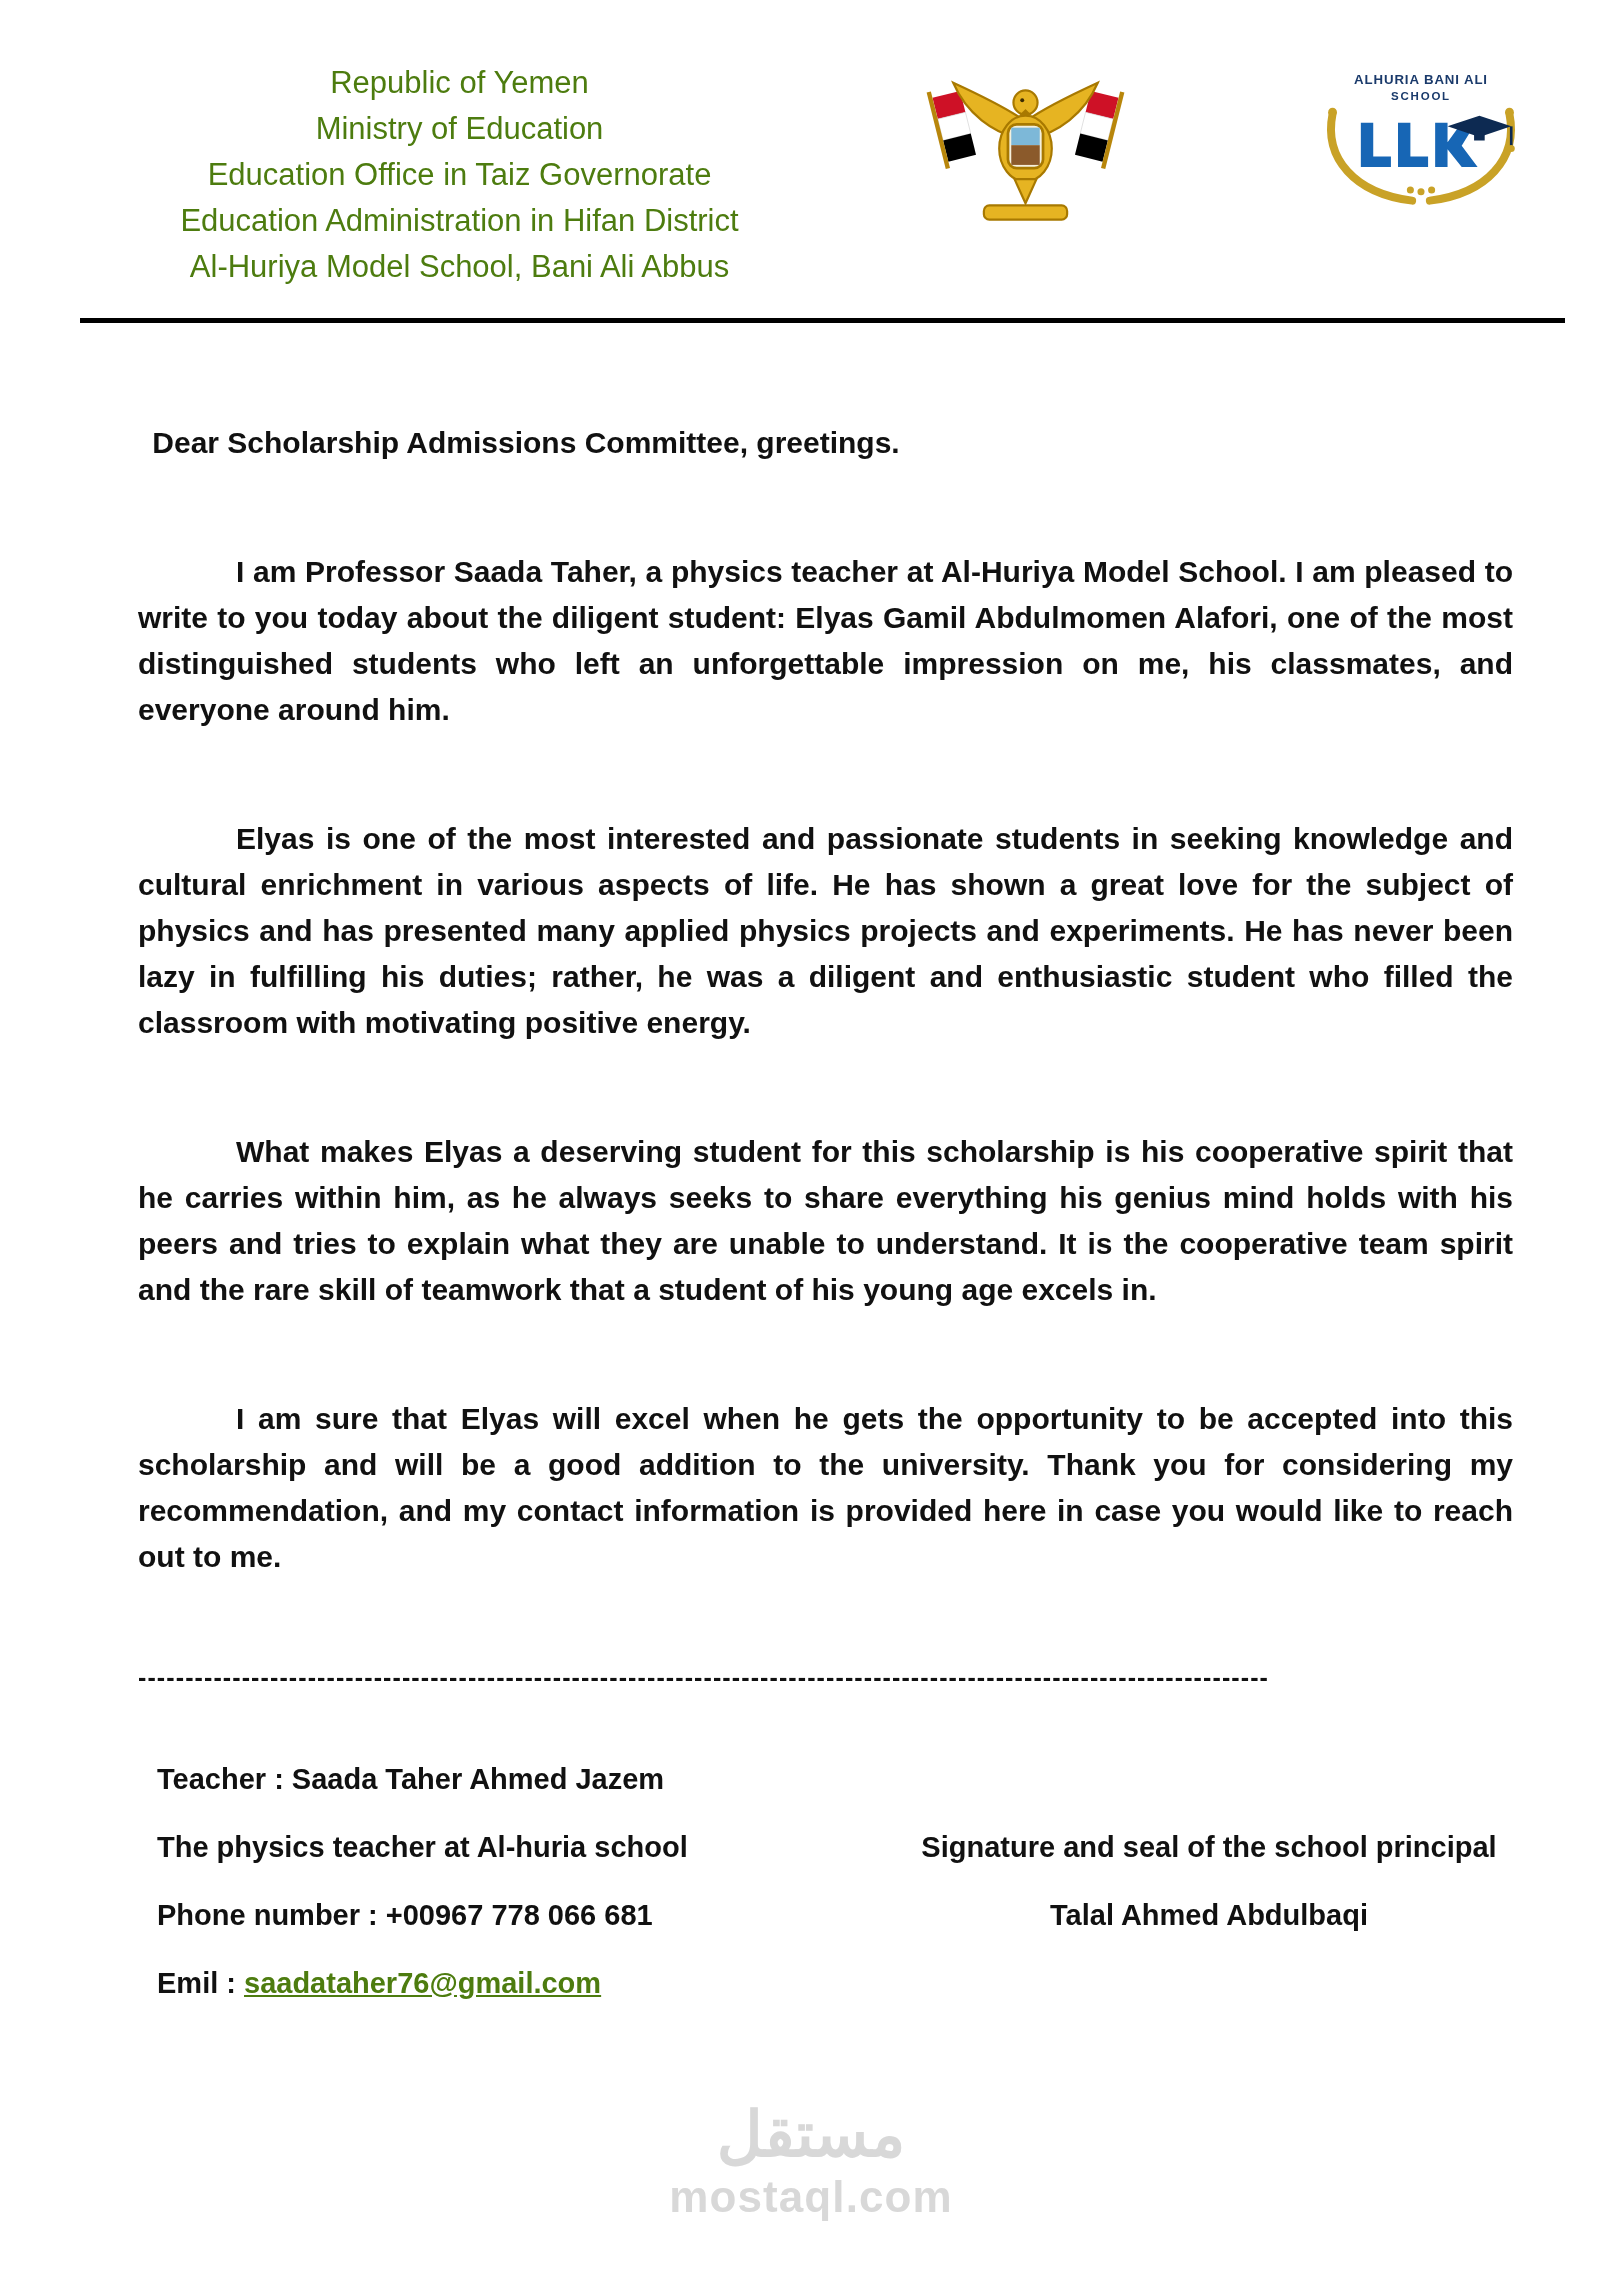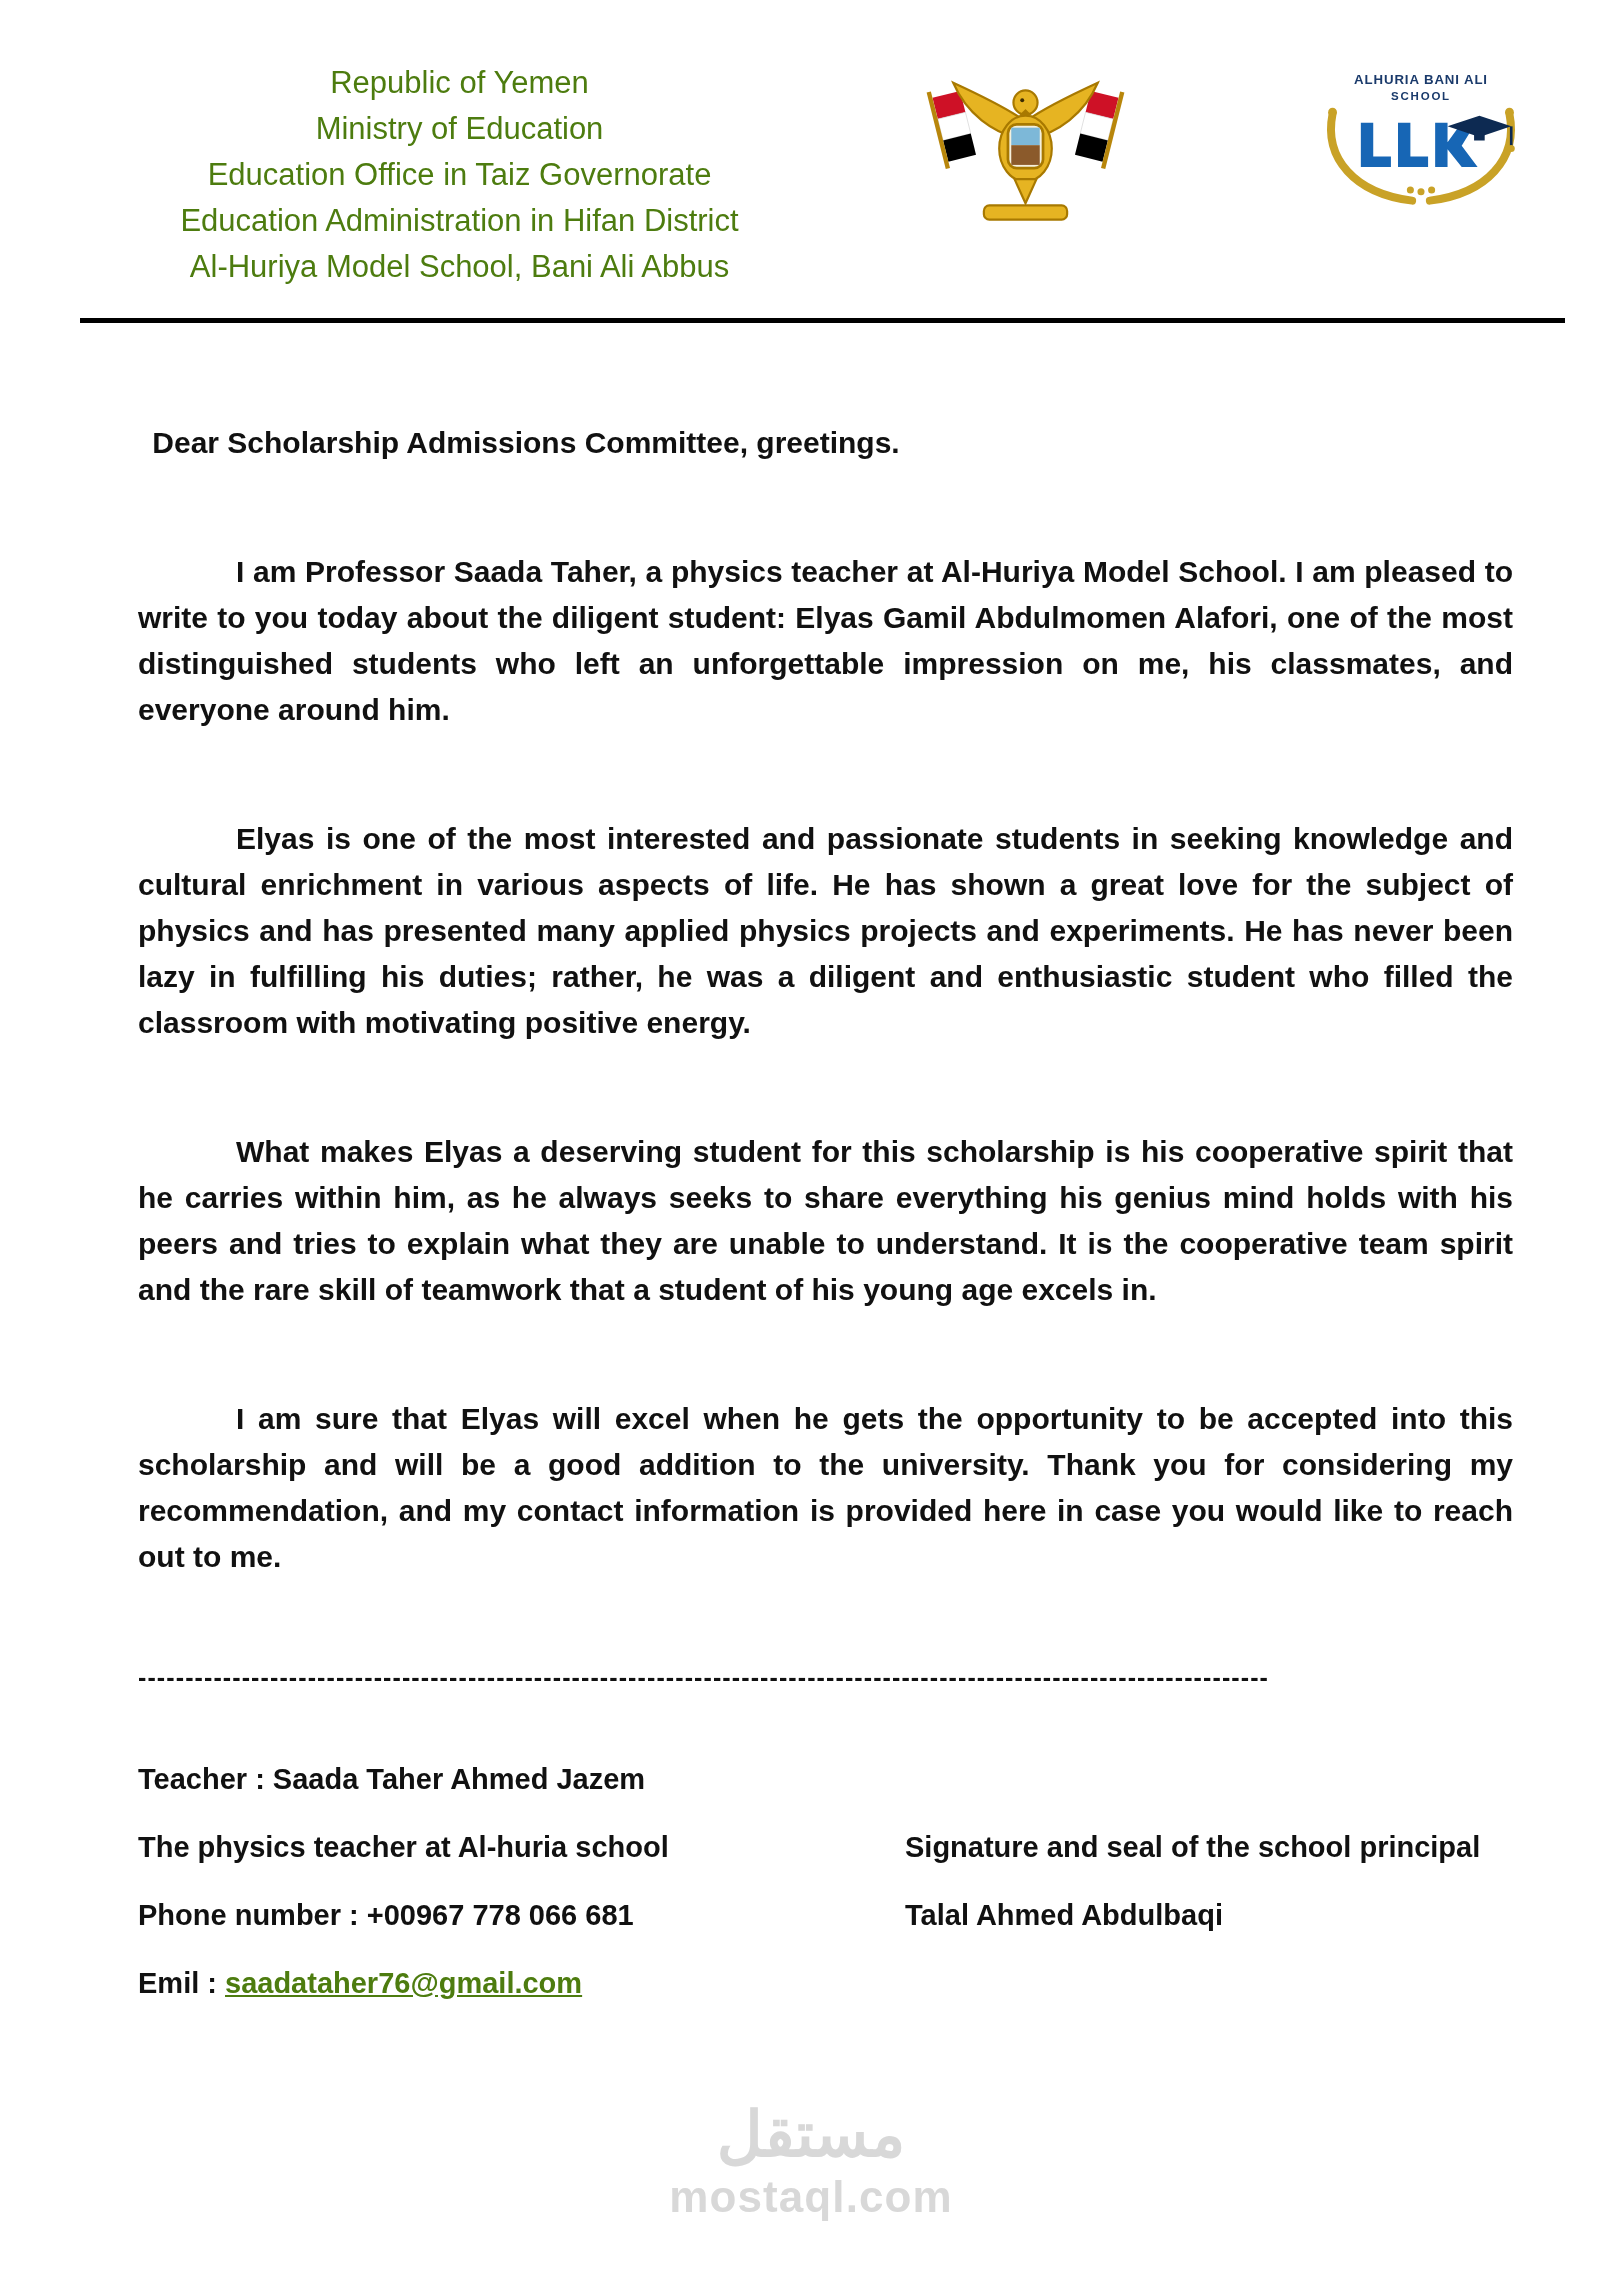--- a/index.html
+++ b/index.html
@@ -88,23 +88,24 @@
     margin-top: 69px;
     font-size: 29px;
     line-height: 36px;
   }
   .footer-row {
     display: flex;
     justify-content: space-between;
     align-items: baseline;
     margin-bottom: 32px;
   }
-  .footer-left { text-align: center; }
+  .footer-left { text-align: center; margin-left: 19px; }
   .footer-right {
     width: 608px;
+    text-align: center;
   }
   .email-link {
     color: #4d7c0f;
     text-decoration: underline;
   }
 
   
   .watermark {
     position: absolute;
     left: 0;

